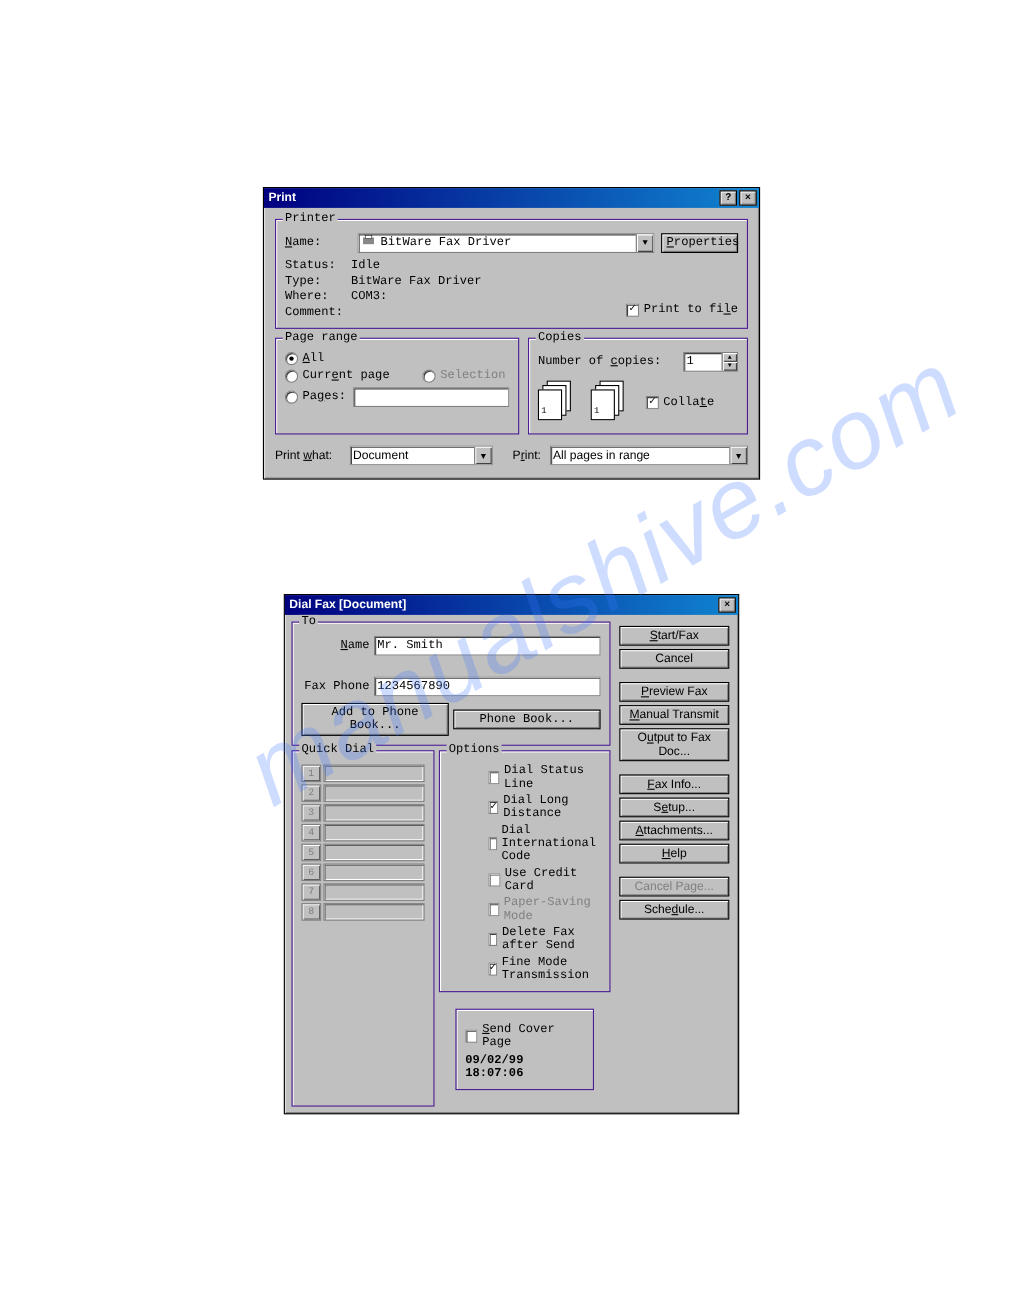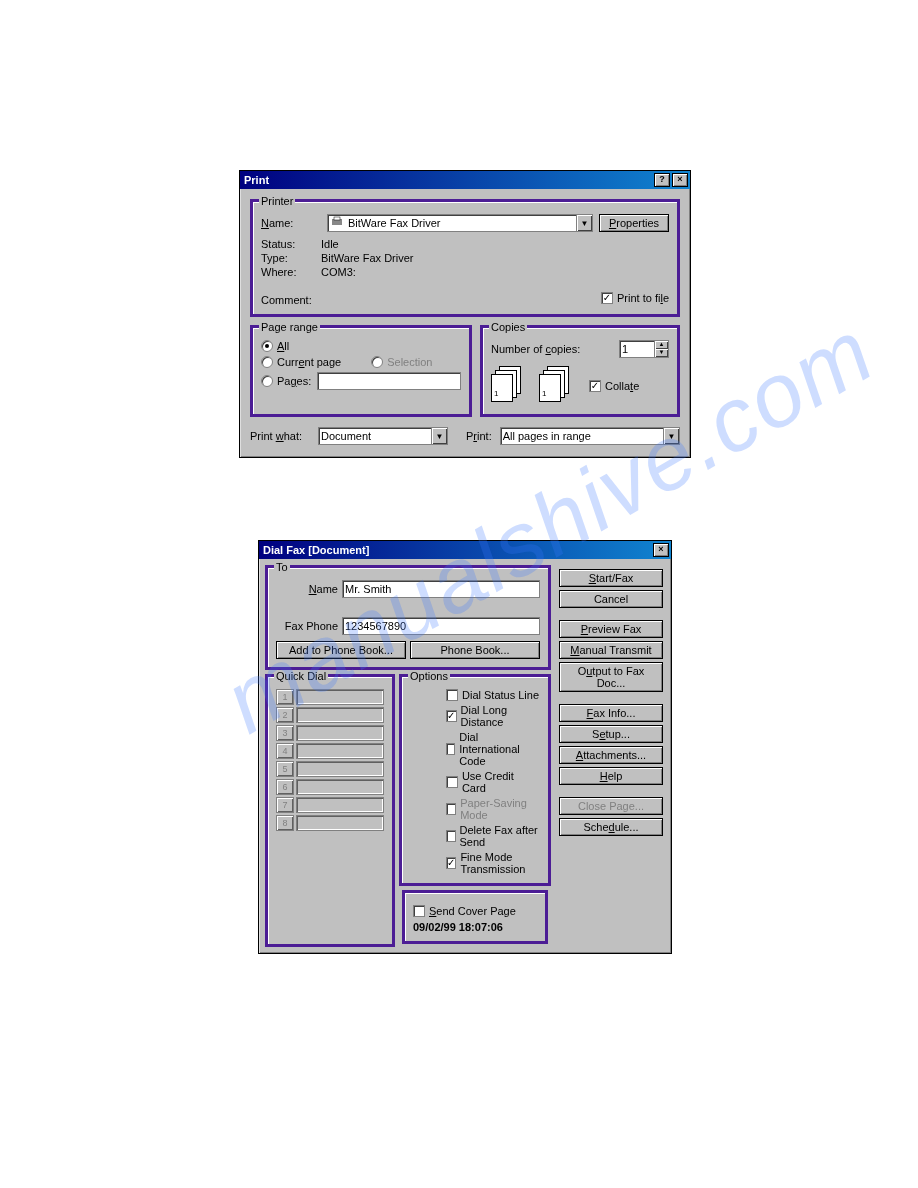--- a/index.html
+++ b/index.html
@@ -49,26 +49,27 @@
     width: 16px; height: 14px;
     background: #c0c0c0;
     border: 1px solid #000;
     box-shadow: inset 1px 1px 0 #fff, inset -1px -1px 0 #808080;
     font-size: 9px; font-weight: bold;
     line-height: 10px; text-align: center;
     color: #000;
     margin-left: 2px;
   }
   .groupbox {
-    border: 3px solid #4c1d95;
+    border: 1px solid #4c1d95;
     box-shadow: inset 1px 1px 0 #fff;
     border-radius: 0;
     position: relative;
     margin: 4px;
     padding: 12px 8px 8px 8px;
+    font-family: Liberation Mono, monospace;
   }
   .groupbox .legend {
     position: absolute;
     top: -7px;
     left: 6px;
     background: #c0c0c0;
     padding: 0 2px;
     font-size: 11px;
   }
   .btn {
@@ -207,21 +208,21 @@
       <div style="display:flex;">
         <div style="flex:1;">
           <div class="row" style="margin-bottom:2px;">
               <span style="width:60px;">Status:</span>
               <span>Idle</span>
             </div>
           <div class="row" style="margin-bottom:2px;">
               <span style="width:60px;">Type:</span>
               <span>BitWare Fax Driver</span>
             </div>
-          <div class="row" style="margin-bottom:16px;align-items:center;">
+          <div class="row" style="margin-bottom:2px;align-items:center;">
               <span style="width:60px;">Where:</span>
               <span>COM3:</span>
             </div>
           <div class="row">
               <span style="width:60px;">Comment:</span>
             </div>
         </div>
         <div style="display:flex; align-items:flex-end; padding-bottom:2px;">
           <label class="checkbox">
             <span class="box">✓</span>
@@ -399,21 +400,21 @@
               </label>
             <label class="checkbox" style="display:flex;margin-bottom:3px;">
                 <span class="box"></span>
                 <span>Delete Fax after Send</span>
               </label>
             <label class="checkbox" style="display:flex;">
                 <span class="box">✓</span>
                 <span>Fine Mode Transmission</span>
               </label>
           </div>
-          <div class="groupbox" style="margin:3px;">
+          <div class="groupbox" style="margin:15px;">
             <label class="checkbox" style="display:flex;margin-bottom:4px;">
                 <span class="box"></span>
                 <span><span class="underline-accel">S</span>end Cover Page</span>
               </label>
             <div style="font-weight:bold;">09/02/99 18:07:06</div>
           </div>
         </div>
       </div>
     </div>
 
@@ -423,17 +424,17 @@
       <div style="height:6px;"></div>
       <div class="btn"><span class="underline-accel">P</span>review Fax</div>
       <div class="btn"><span class="underline-accel">M</span>anual Transmit</div>
       <div class="btn">O<span class="underline-accel">u</span>tput to Fax Doc...</div>
       <div style="height:6px;"></div>
       <div class="btn"><span class="underline-accel">F</span>ax Info...</div>
       <div class="btn">S<span class="underline-accel">e</span>tup...</div>
       <div class="btn"><span class="underline-accel">A</span>ttachments...</div>
       <div class="btn"><span class="underline-accel">H</span>elp</div>
       <div style="height:6px;"></div>
-      <div class="btn disabled">Close Page...</div>
+      <div class="btn disabled">Cancel Page...</div>
       <div class="btn">Sche<span class="underline-accel">d</span>ule...</div>
     </div>
   </div>
 </div>
 
 </body></html>

